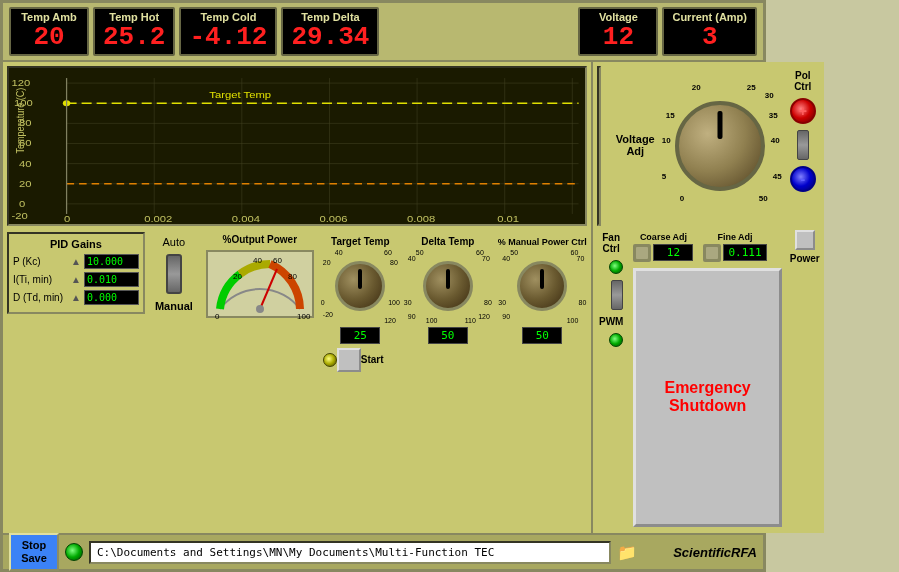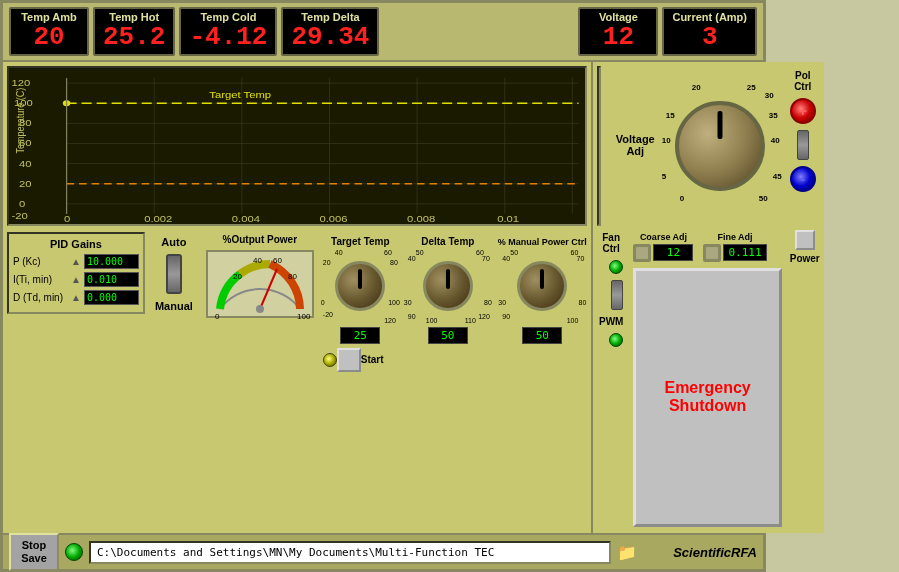--- a/index.html
+++ b/index.html
@@ -136,21 +136,21 @@
     
     .auto-manual-section {
       display: flex;
       flex-direction: column;
       align-items: center;
       padding: 4px;
     }
 
     .toggle-label {
       font-size: 11px;
-      font-weight: bold;
+      font-weight: normal;
       color: #000;
       margin-bottom: 2px;
     }
 
     .toggle-switch {
       width: 16px;
       height: 40px;
       background: linear-gradient(to bottom, #666, #999, #666);
       border-radius: 3px;
       border: 2px solid #444;
@@ -388,21 +388,21 @@
       height: 36px;
       background: #a8a860;
       border-top: 2px solid #888860;
       display: flex;
       align-items: center;
       padding: 0 6px;
       gap: 6px;
     }
 
     .stop-save-btn {
-      background: #a3a3a3;
+      background: #3b82f6;
       border: 2px outset #e0e0a0;
       font-size: 11px;
       font-weight: bold;
       color: #000;
       padding: 4px 8px;
       cursor: pointer;
       line-height: 1.2;
       min-width: 50px;
       text-align: center;
     }

